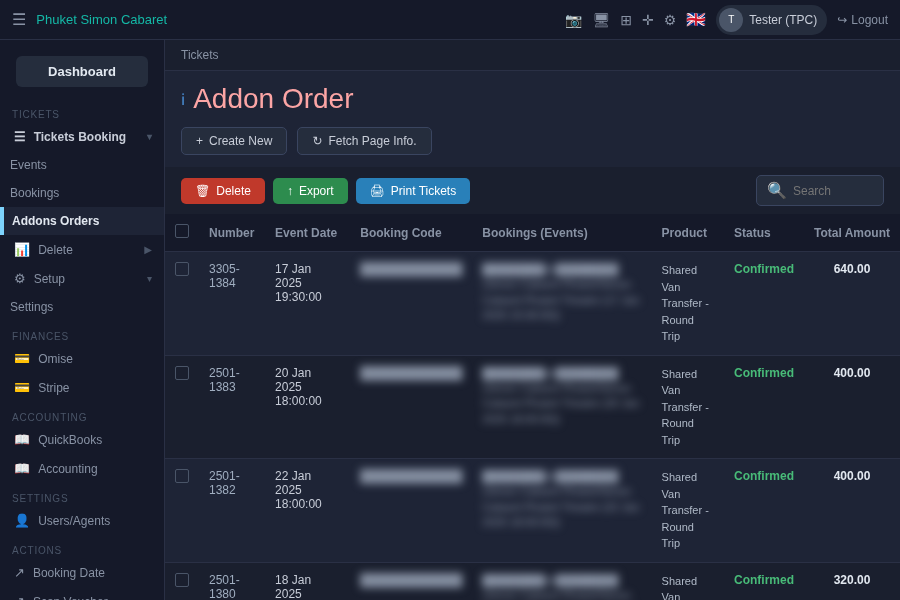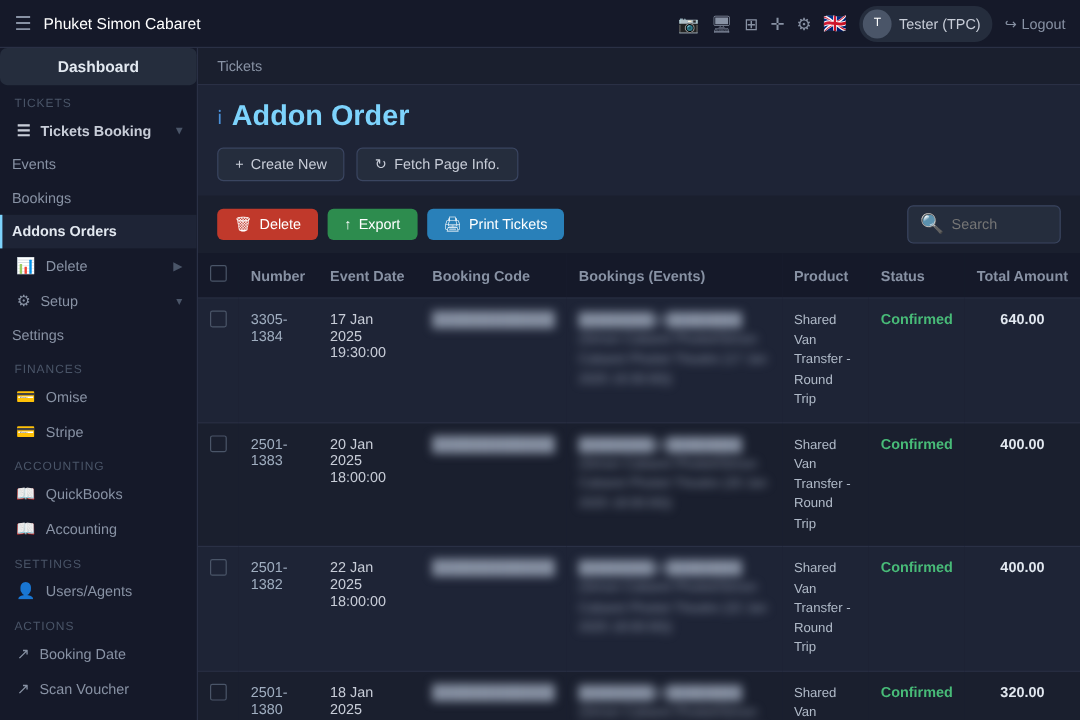--- a/index.html
+++ b/index.html
@@ -24,21 +24,21 @@
       border-bottom: 1px solid #2a3045;
       flex-shrink: 0;
     }
     .topbar-left {
       display: flex;
       align-items: center;
       gap: 10px;
       flex: 1;
     }
     .hamburger-icon { font-size: 16px; color: #8892a4; cursor: pointer; }
-    .brand-name { color: #ffffff; font-size: 13px; }
+    .brand-name { color: #14b8a6; font-size: 13px; }
     .topbar-right {
       display: flex;
       align-items: center;
       gap: 10px;
     }
     .topbar-icon { color: #8892a4; font-size: 14px; cursor: pointer; }
     .flag-icon { font-size: 16px; }
     .user-badge {
       display: flex;
       align-items: center;
@@ -75,21 +75,21 @@
       overflow-y: auto;
       flex-shrink: 0;
       padding-bottom: 10px;
     }
     .sidebar::-webkit-scrollbar { width: 4px; }
     .sidebar::-webkit-scrollbar-thumb { background: #2a3045; }
 
     .dashboard-btn {
       background: #252d3d;
       border-radius: 6px;
-      margin: 0;
+      margin: 16px;
       padding: 8px 12px;
       text-align: center;
       font-size: 13px;
       font-weight: 600;
       color: #e2e8f0;
       cursor: pointer;
     }
 
     .sidebar-section-label {
       font-size: 10px;
@@ -106,21 +106,21 @@
       gap: 8px;
       padding: 7px 12px;
       cursor: pointer;
       font-size: 12px;
       color: #8892a4;
       border-left: 2px solid transparent;
     }
     .sidebar-item.active {
       color: #e2e8f0;
       font-weight: 700;
-      border-left: 2px solid #7dd3fc;
+      border-left: 4px solid #7dd3fc;
       background: #1e2436;
     }
     .sidebar-item.parent {
       display: flex;
       justify-content: space-between;
       color: #c8cdd8;
       font-weight: 600;
     }
     .sidebar-item-icon { font-size: 13px; }
     .sidebar-arrow { font-size: 10px; color: #4a5568; }
@@ -145,21 +145,21 @@
       border-bottom: 1px solid #2a3045;
     }
 
     .page-header {
       display: flex;
       align-items: center;
       gap: 8px;
       padding: 12px 16px 8px;
     }
     .page-title-icon { color: #4a90d9; font-size: 16px; }
-    .page-title { font-size: 24px; font-weight: 700; color: #7dd3fc; }
+    .page-title { font-size: 28px; font-weight: 400; color: #fca5a5; }
 
     .action-bar {
       display: flex;
       gap: 10px;
       padding: 4px 16px 12px;
     }
     .btn {
       display: flex;
       align-items: center;
       gap: 6px;

